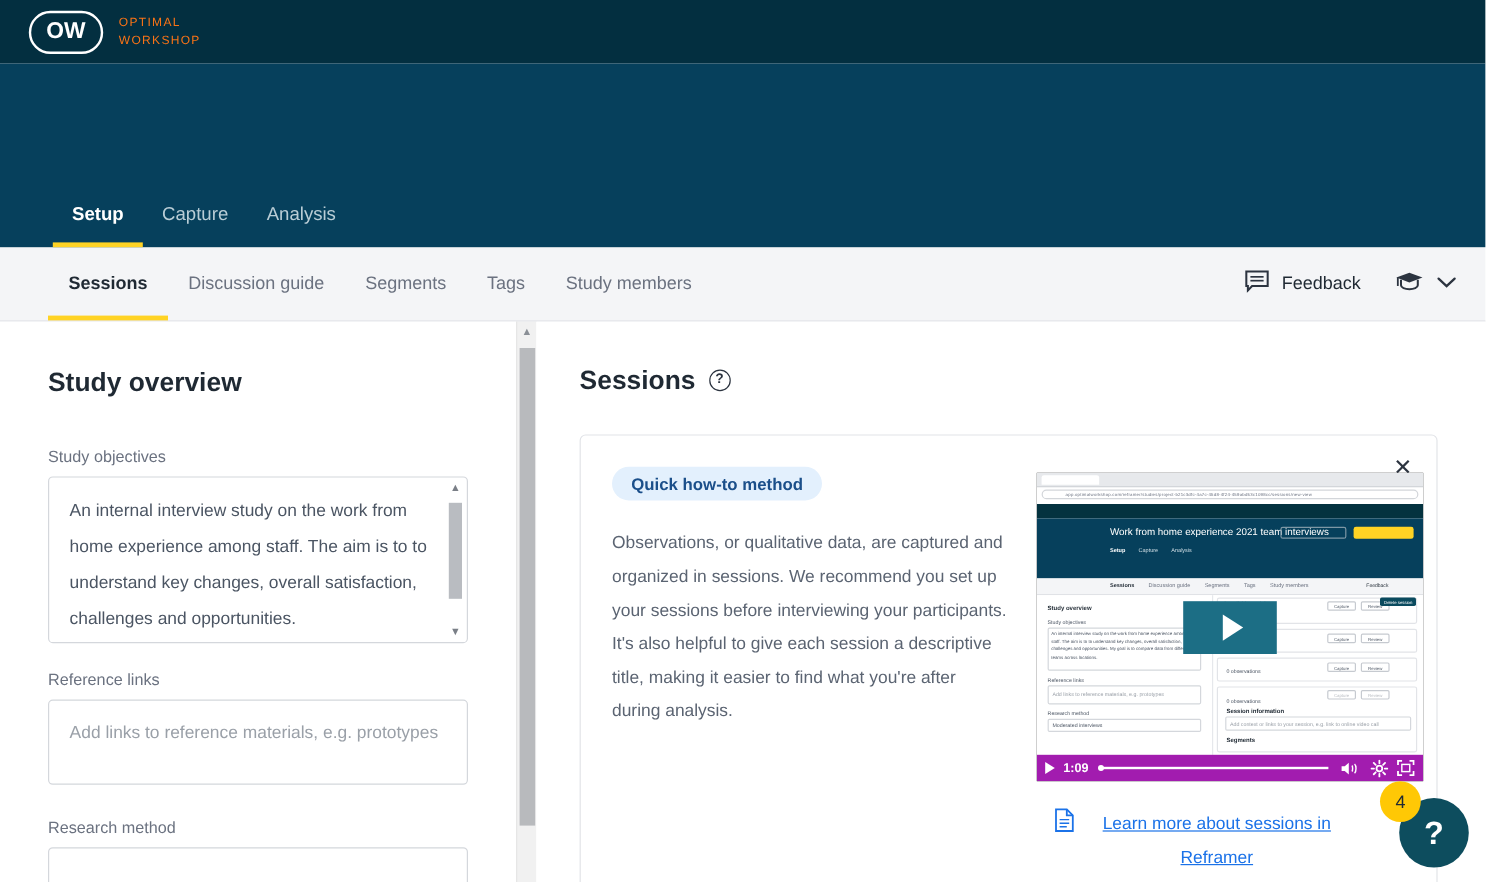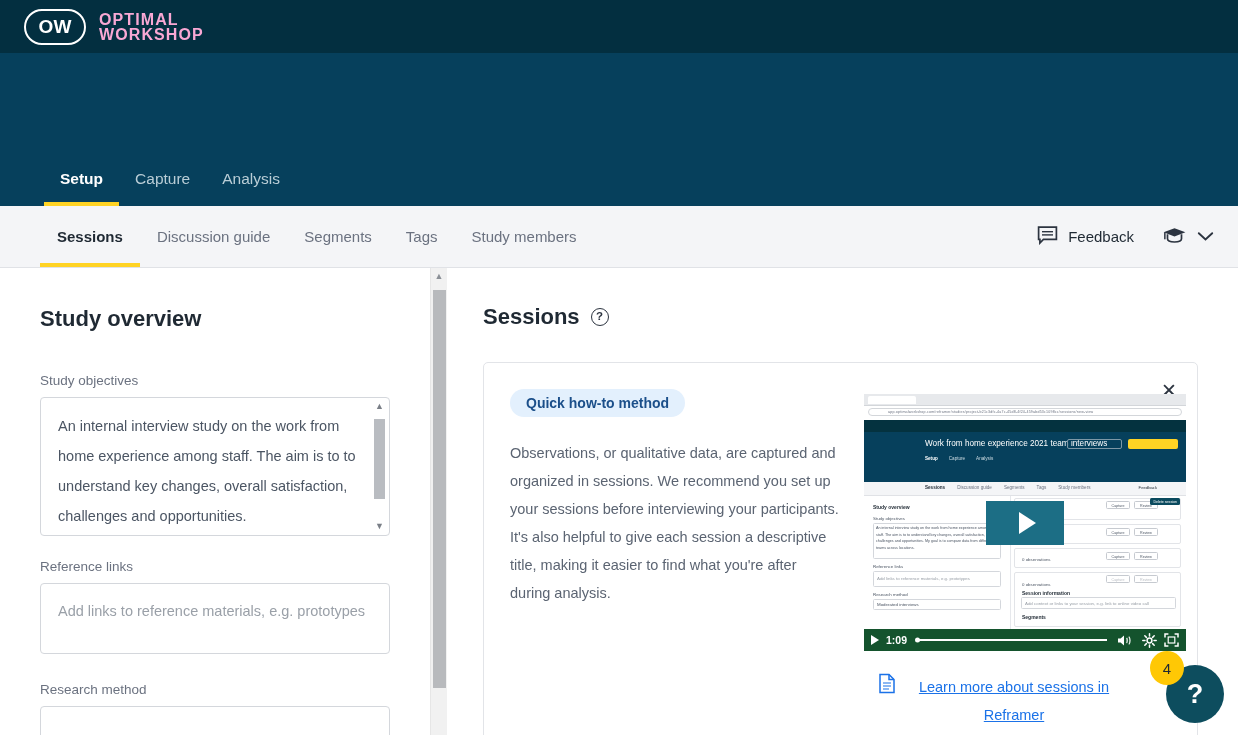--- a/index.html
+++ b/index.html
@@ -27,23 +27,23 @@
     display: flex; align-items: center; justify-content: center;
   }
   .logo-mark-text {
     color: #ffffff;
     font-size: 19px;
     font-weight: bold;
     letter-spacing: .2px;
     text-align: center;
   }
   .logo-words {
-    color: #f9a8d4;
-    font-size: 16px;
-    font-weight: bold;
+    color: #f97316;
+    font-size: 10px;
+    font-weight: normal;
     line-height: 15px;
     letter-spacing: 1.1px;
   }
 
   
   .study-header {
     height: 153px;
     background: #06405c;
     position: relative;
   }
@@ -359,21 +359,21 @@
     width: 0; height: 0;
     border-left: 17px solid #ffffff;
     border-top: 11px solid transparent;
     border-bottom: 11px solid transparent;
     margin-left: 5px;
   }
   .vcontrols {
     position: absolute;
     left: 0; right: 0; bottom: 0;
     height: 22px;
-    background: #14532d;
+    background: #a21caf;
     display: flex; align-items: center;
     padding: 0 7px;
     gap: 7px;
   }
   .vc-play {
     width: 0; height: 0;
     border-left: 8px solid #ffffff;
     border-top: 5px solid transparent;
     border-bottom: 5px solid transparent;
   }

